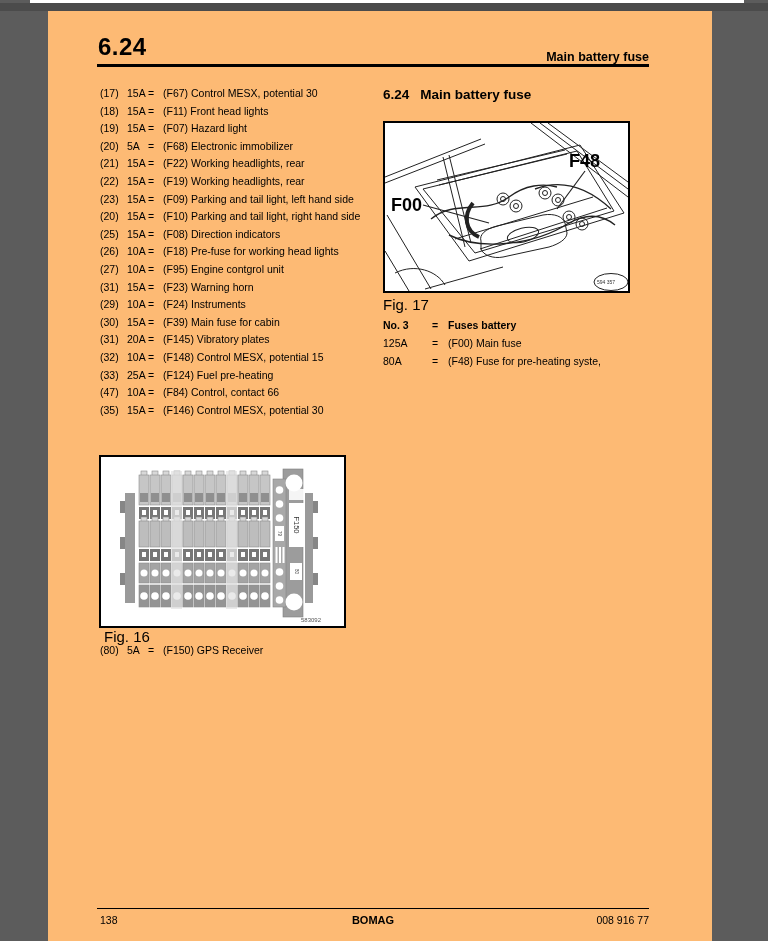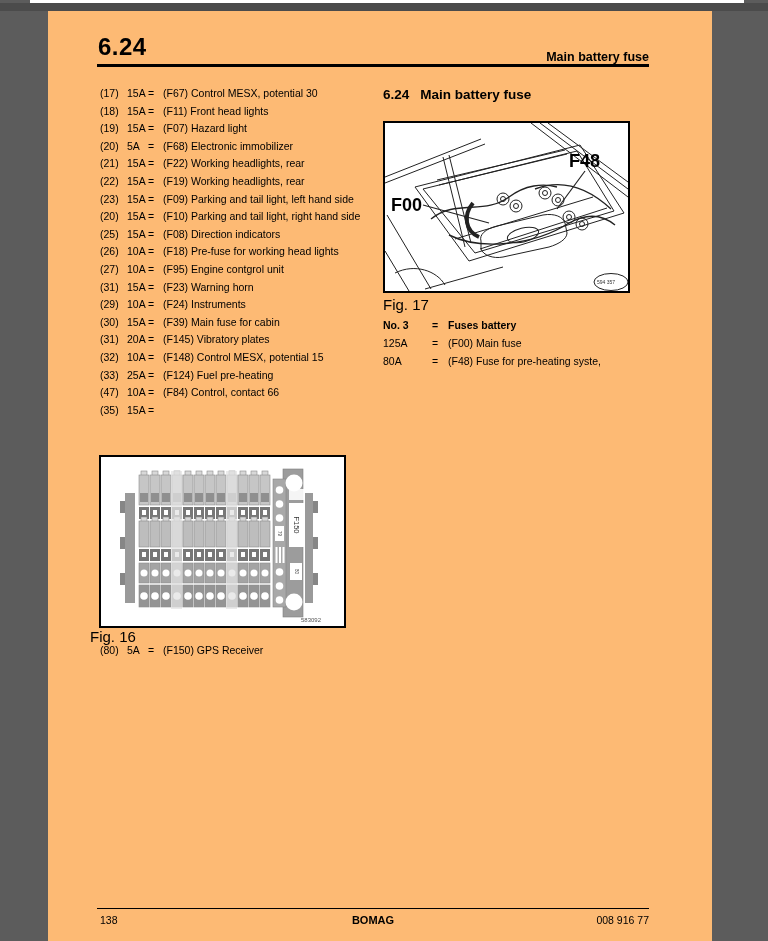--- a/index.html
+++ b/index.html
@@ -25,21 +25,21 @@
 
   .rc-heading { position:absolute; left:335px; top:76px; font-size:13.5px; font-weight:700; }
   .rc-heading .num { margin-right:11px; }
 
   .figure { position:absolute; border:2px solid #000; background:#fff; }
   .fig17 { left:335px; top:110px; width:247px; height:172px; }
   .fig16 { left:51px;  top:444px; width:247px; height:173px; }
   .figure svg { display:block; width:100%; height:100%; }
   .fig-caption { position:absolute; font-size:15px; }
   .cap17 { left:335px; top:285px; }
-  .cap16 { left:42px;  top:617px; }
+  .cap16 { left:56px;  top:617px; }
 
   .bat-rows { position:absolute; left:335px; top:307px; width:305px; }
   .brow { display:grid; grid-template-columns:49px 16px auto; font-size:10.5px; height:18px; line-height:14px; }
   .bold { font-weight:700; }
 
   .gps-row { position:absolute; left:52px; top:632px; width:292px; }
 
   .f-rule   { position:absolute; left:49px; top:897px; width:552px; height:1px; background:#000; }
   .f-left   { position:absolute; left:52px;  top:903px; font-size:10.5px; }
   .f-center { position:absolute; left:49px;  top:903px; width:552px; text-align:center; font-size:11px; font-weight:700; }
@@ -182,20 +182,21 @@
         <span class="c-num">(47)</span>
         <span class="c-amp">10A</span>
         <span class="c-eq">=</span>
         <span class="c-desc">(F84) Control, contact 66</span>
       </div>
 
       <div class="frow">
         <span class="c-num">(35)</span>
         <span class="c-amp">15A</span>
         <span class="c-eq">=</span>
+        <span class="c-desc">(F146) Control MESX, potential 30</span>
       </div>
     </div>
 
   <div class="rc-heading">
     <span class="num">6.24</span><span>Main battery fuse</span>
   </div>
 
   <div class="figure fig17">
     <svg viewBox="0 0 243 168">
       <g stroke="#222" fill="none" stroke-width="1">

